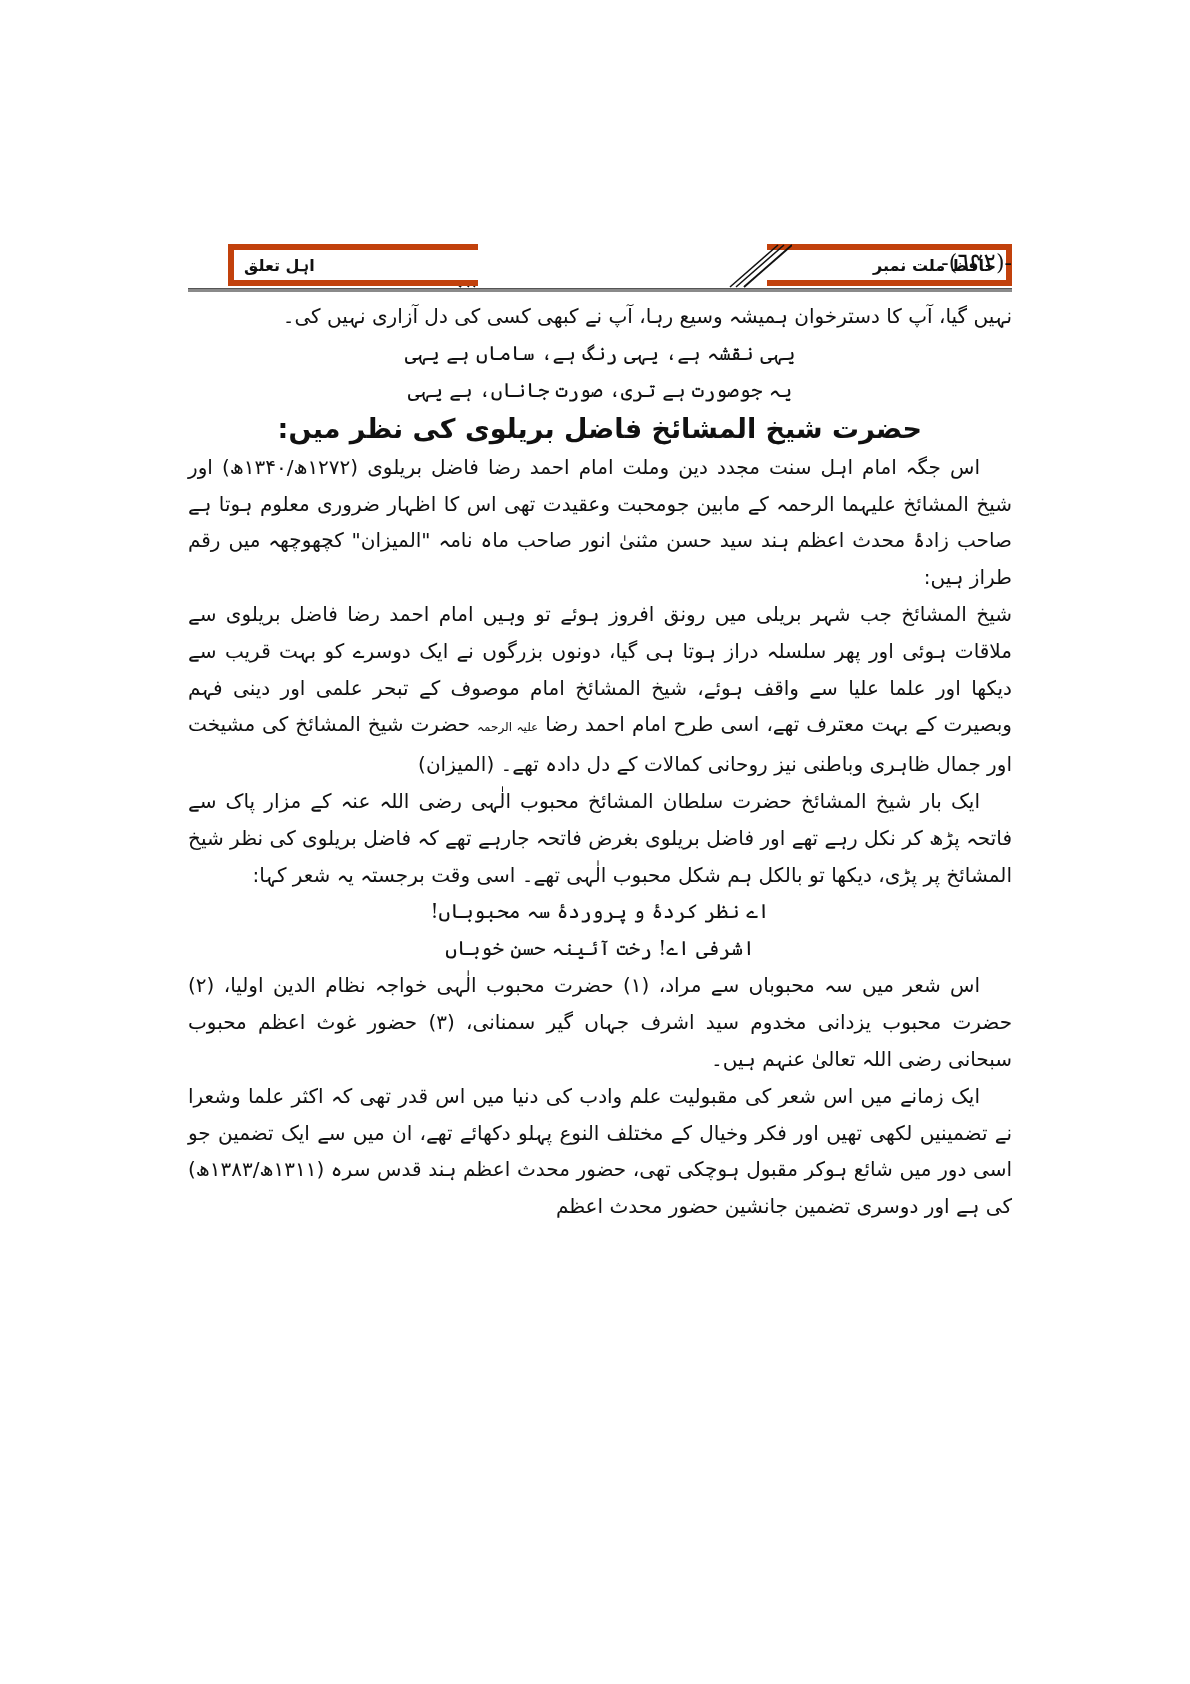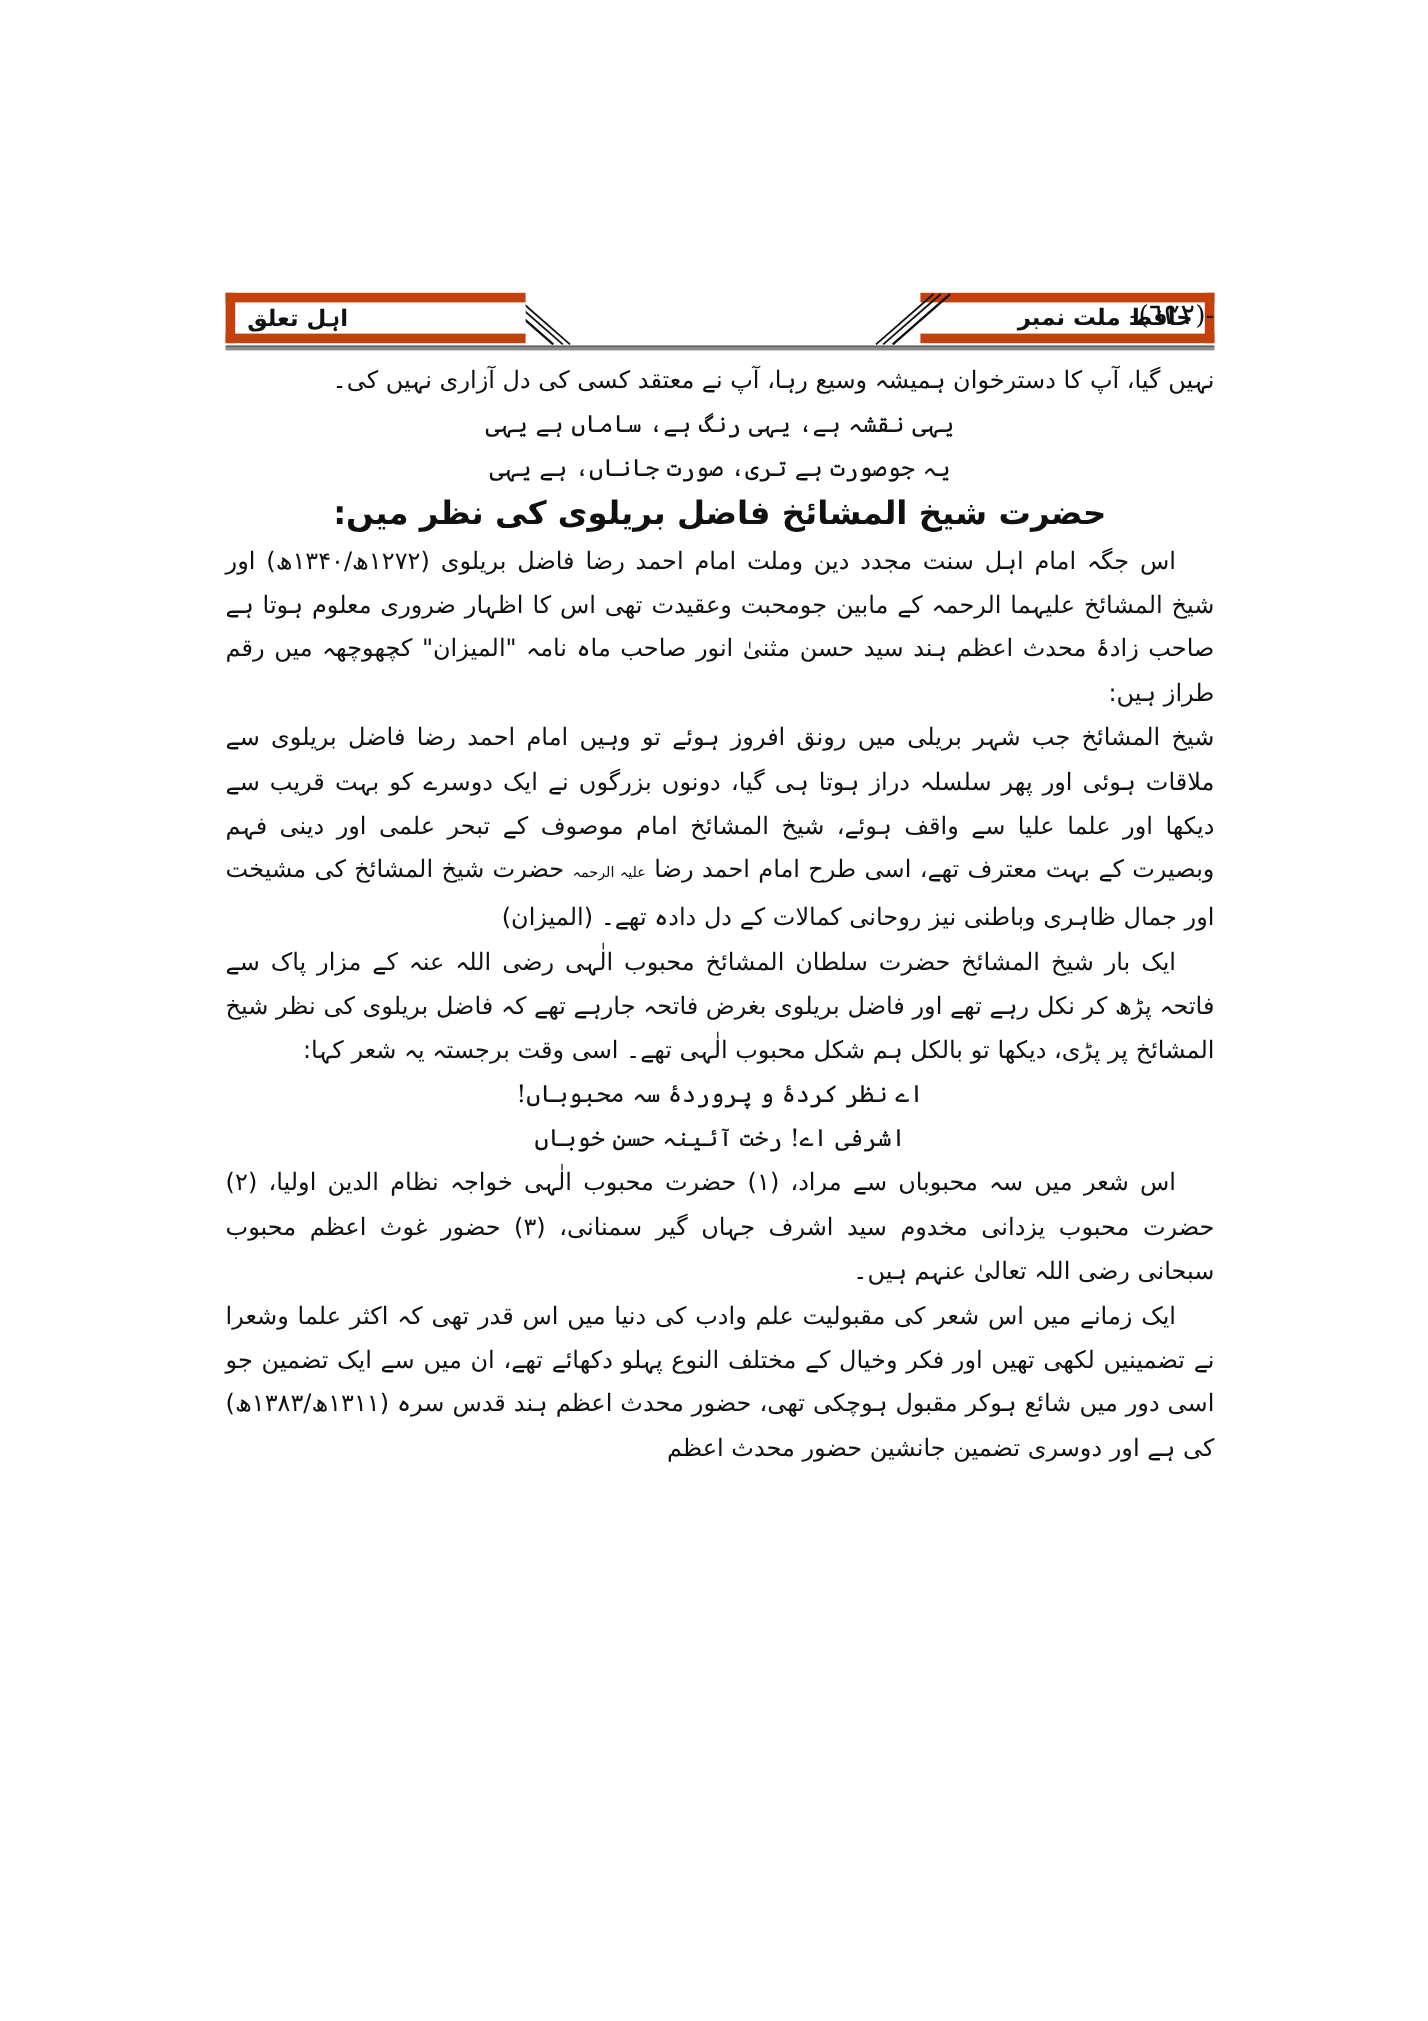--- a/index.html
+++ b/index.html
@@ -36,28 +36,29 @@
       right: 0;
       top: 44px;
       height: 3px;
       background: #8a8a8a;
       border-top: 1px solid #555;
     }
     .header-box {
       position: absolute;
       top: 0;
       height: 42px;
-      border: 8px solid #c2410c;
+      border: 6px solid #c2410c;
       background: #fff;
       box-sizing: border-box;
       display: flex;
       align-items: center;
       padding: 0 10px;
-      font-size: 19px;
+      font-size: 16px;
       font-weight: bold;
+      margin-left: 40px;
     }
     .header-box.right {
       right: 0;
       width: 245px;
       border-left: none;
       justify-content: flex-start;
       text-align: right;
     }
     .header-box.left {
       left: 0;
@@ -144,21 +145,21 @@
       <line x1="0" y1="1" x2="48" y2="43" stroke="#111" stroke-width="2"></line>
       <line x1="8" y1="1" x2="56" y2="43" stroke="#111" stroke-width="1.5"></line>
       <line x1="14" y1="1" x2="62" y2="43" stroke="#111" stroke-width="1.5"></line>
     </svg>
     <div class="header-box left">
       <span>اہل تعلق</span>
     </div>
   </div>
 
   <div class="content">
-    <p>نہیں گیا، آپ کا دسترخوان ہمیشہ وسیع رہا، آپ نے معتقد کسی کی دل آزاری نہیں کی۔</p>
+    <p>نہیں گیا، آپ کا دسترخوان ہمیشہ وسیع رہا، آپ نے کبھی کسی کی دل آزاری نہیں کی۔</p>
 
     <div>
       <p class="verse">یہی نقشہ ہے، یہی رنگ ہے، ساماں ہے یہی</p>
       <p class="verse">یہ جوصورت ہے تری، صورت جاناں، ہے یہی</p>
     </div>
 
     <p class="section-heading">حضرت شیخ المشائخ فاضل بریلوی کی نظر میں:</p>
 
     <p class="indent">اس جگہ امام اہل سنت مجدد دین وملت امام احمد رضا فاضل بریلوی (۱۲۷۲ھ/۱۳۴۰ھ) اور شیخ المشائخ علیہما الرحمہ کے مابین جومحبت وعقیدت تھی اس کا اظہار ضروری معلوم ہوتا ہے صاحب زادۂ محدث اعظم ہند سید حسن مثنیٰ انور صاحب ماہ نامہ "المیزان" کچھوچھہ میں رقم طراز ہیں:</p>
 

